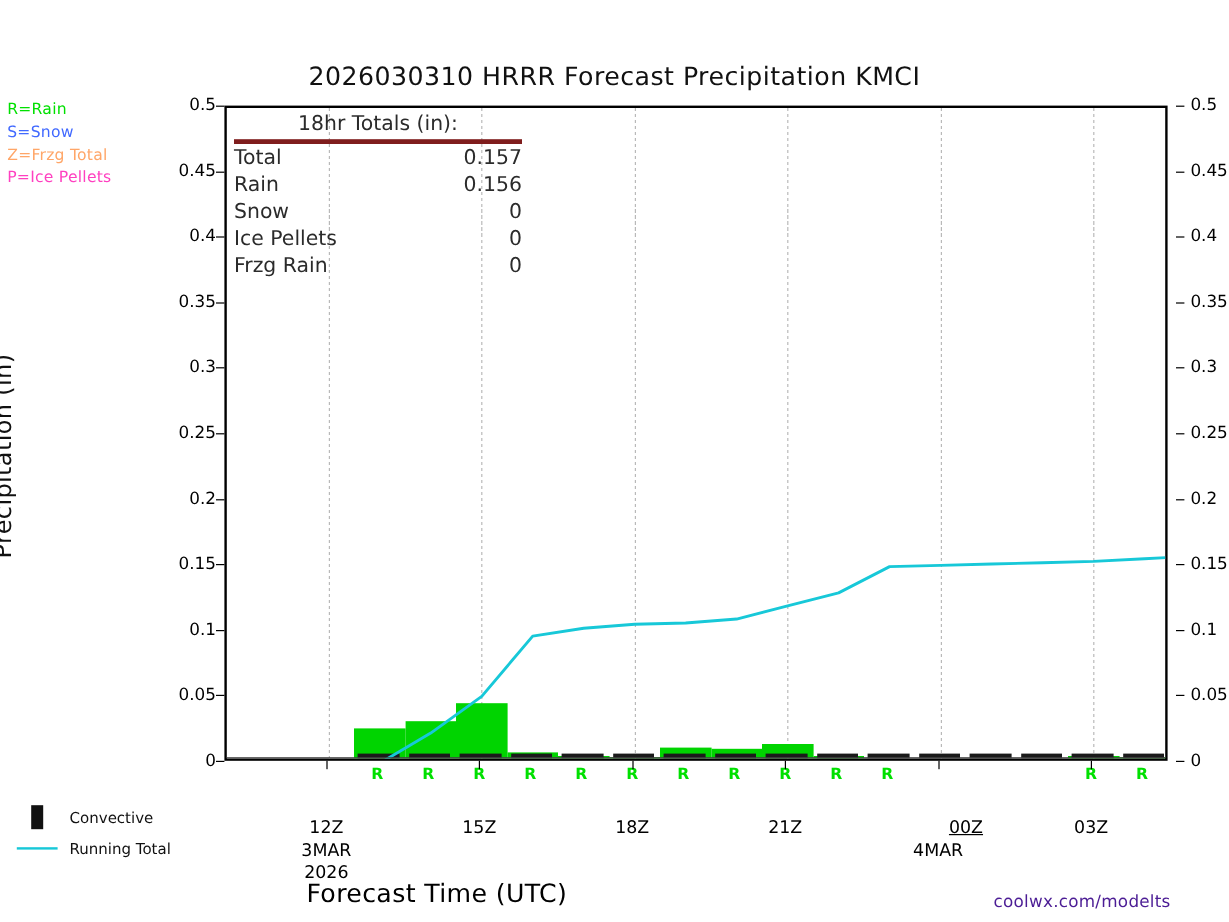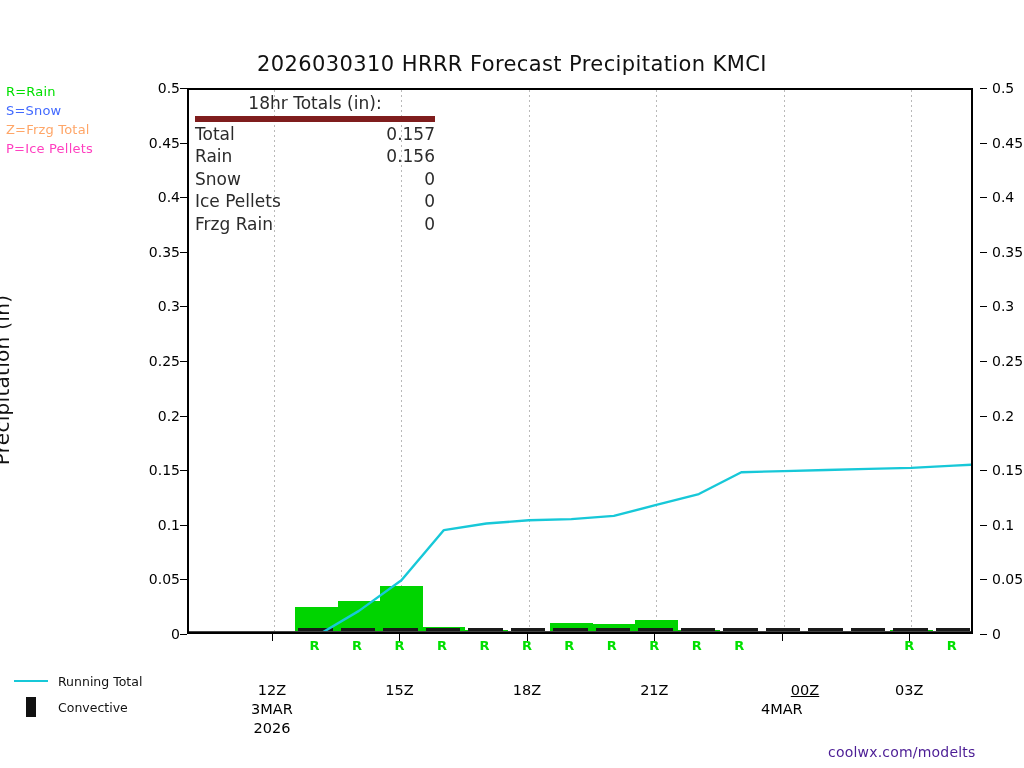--- a/index.html
+++ b/index.html
@@ -37,21 +37,21 @@
   .zeroline{position:absolute;left:0;right:0;bottom:0;height:1px;background:#444;}
 
   #running-total-svg{position:absolute;left:0;top:0;width:786px;height:546px;}
 
   
   #totals-box{
     position:absolute;left:195px;top:92px;width:240px;
     font-size:17px;color:#2b2b2b;line-height:22.5px;
     font-family:"DejaVu Sans","Liberation Sans",sans-serif;
   }
-  #totals-heading{text-align:center;border-bottom:6px solid #7f1d1d;padding-bottom:1px;margin-bottom:1px;}
+  #totals-heading{text-align:center;border-bottom:4px solid #7f1d1d;padding-bottom:1px;margin-bottom:1px;}
   .totals-row{display:flex;justify-content:space-between;}
   .totals-row .tl{text-align:left;}
   .totals-row .tv{text-align:right;}
 
   
   .ytick{position:absolute;font-size:14px;color:#000;height:16px;line-height:16px;}
   .ytick.left{right:0;text-align:right;}
   .ytick.right{left:0;text-align:left;}
   #ylabels-left{position:absolute;left:120px;top:0;width:60px;height:768px;}
   #ylabels-right{position:absolute;left:980px;top:0;width:60px;height:768px;}
@@ -246,26 +246,27 @@
       <div class="xtick" style="left: 481.892px; top: 682px;">18Z</div>
       <div class="xtickmark" style="left: 654.351px;"></div>
       <div class="xtick" style="left: 609.351px; top: 682px;">21Z</div>
       <div class="xtickmark" style="left: 781.811px;"></div>
       <div class="xtick" style="left: 760px; top: 682px; text-decoration: underline;">00Z</div>
       <div class="xtick" style="left: 736.811px; top: 701px;">4MAR</div>
       <div class="xtickmark" style="left: 909.27px;"></div>
       <div class="xtick" style="left: 864.27px; top: 682px;">03Z</div>
     </div>
 
+  <div id="xaxis-title"><span>Forecast Time (UTC)</span></div>
 
   <div id="series-legend">
+      <div class="leg-row">
+        <span class="leg-swatch" style="background: rgb(17, 17, 17);"></span>
+        <span>Convective</span>
+      </div>
       <div class="leg-row">
         <span class="leg-line" style="background: rgb(23, 200, 216);"></span>
         <span>Running Total</span>
       </div>
-      <div class="leg-row">
-        <span class="leg-swatch" style="background: rgb(17, 17, 17);"></span>
-        <span>Convective</span>
-      </div>
     </div>
 
   <div id="watermark">coolwx.com/modelts</div>
 </div>
 
 </body></html>

